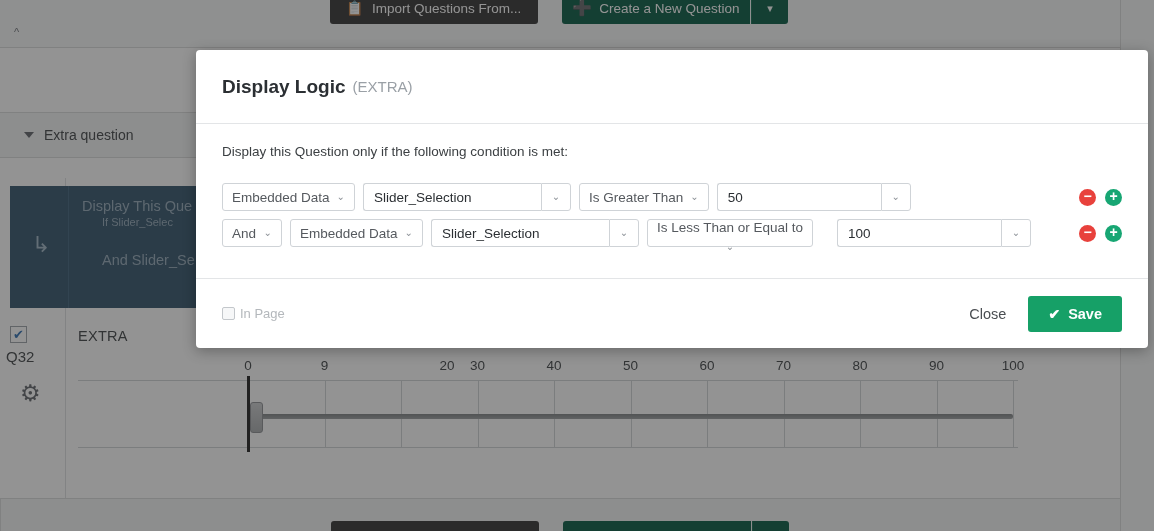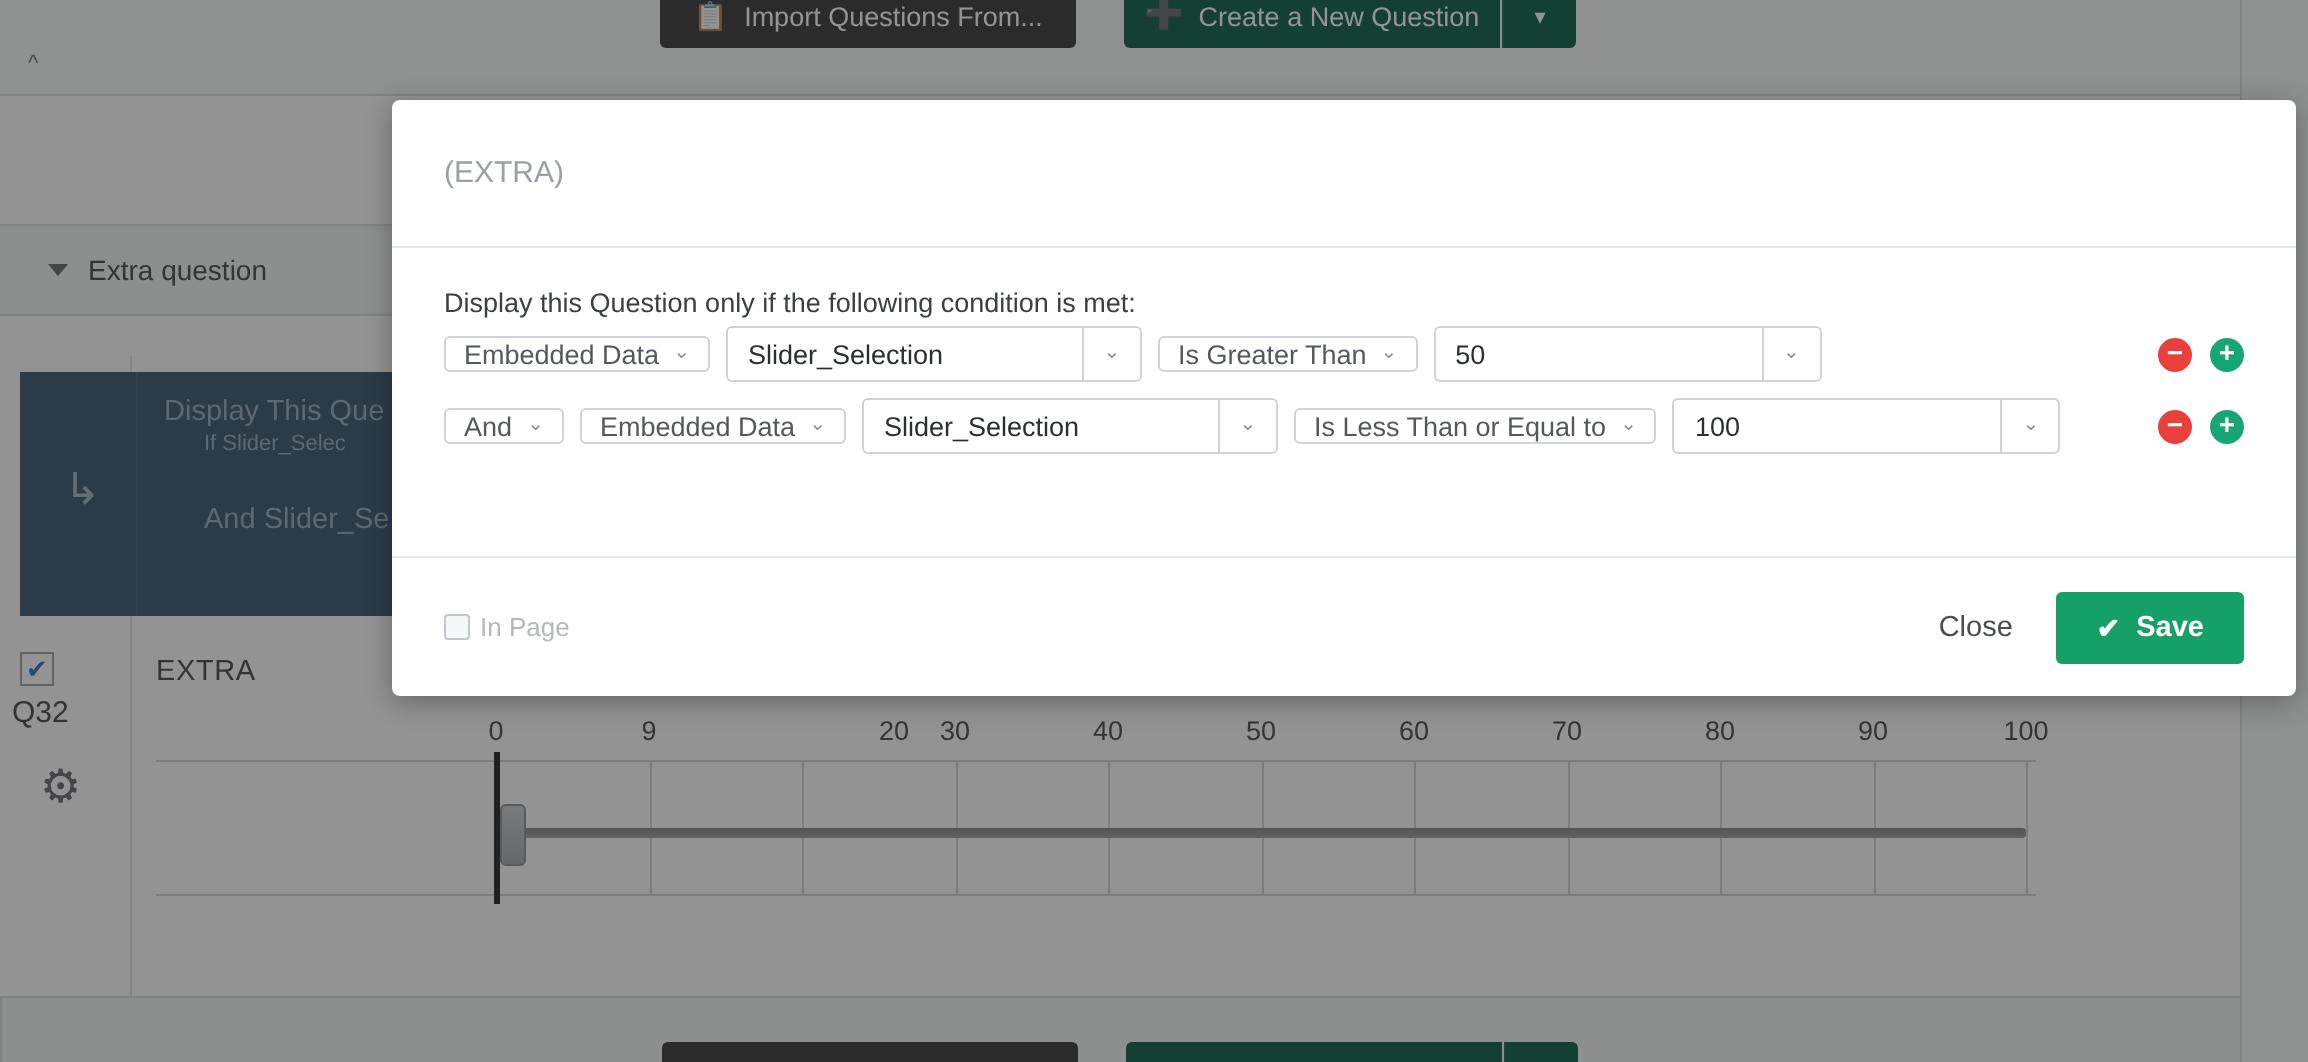--- a/index.html
+++ b/index.html
@@ -159,26 +159,26 @@
     display: flex; flex-direction: column;
   }
   .modal-head {
     height: 74px; border-bottom: 1px solid #e3e5e7;
     display: flex; align-items: center; padding-left: 26px; gap: 7px;
   }
   .modal-title { font-size: 19px; font-weight: bold; color: #2b2f33; }
   .modal-sub { font-size: 15px; color: #9aa0a6; }
 
   .modal-body { flex: 1; padding: 20px 26px 0 26px; position: relative; }
-  .body-prompt { font-size: 13.5px; color: #3c4043; margin-bottom: 4px; }
+  .body-prompt { font-size: 13.5px; color: #3c4043; margin-bottom: 24px; }
 
   .cond-row { display: flex; align-items: center; height: 28px; margin-bottom: 8px; }
 
   .ctl {
-    height: 18px; border: 1px solid #cfd3d7; border-radius: 3px;
+    height: 28px; border: 1px solid #cfd3d7; border-radius: 3px;
     background: #fff; display: flex; align-items: center;
     font-size: 13.5px; color: #3c4043; padding: 0 9px; white-space: nowrap;
   }
   .ctl.sel { color: #55595e; gap: 7px; justify-content: space-between; }
   .chev { font-size: 10px; color: #8b9096; line-height: 1; }
 
   .combo { display: flex; height: 28px; }
   .combo .field {
     border: 1px solid #cfd3d7; border-right: none; border-radius: 3px 0 0 3px;
     background: #fff; display: flex; align-items: center; padding: 0 10px;
@@ -305,20 +305,21 @@
     </div>
 
     <div class="right-rail"></div>
   </div>
 
   <div class="dim-overlay"></div>
 
   <div class="modal">
 
     <div class="modal-head">
+      <span class="modal-title">Display Logic</span>
       <span class="modal-sub">(EXTRA)</span>
     </div>
 
     <div class="modal-body">
       <div class="body-prompt">Display this Question only if the following condition is met:</div>
       <div id="cond-list">
           <div class="cond-row">
             <div class="ctl sel" style="margin-right: 8px;">
               <span>Embedded Data</span>
               <div class="chev">⌄</div>
@@ -356,21 +357,21 @@
             <div class="ctl sel" style="margin-right: 8px;">
               <span>Embedded Data</span>
               <div class="chev">⌄</div>
             </div>
             <div class="combo" style="margin-right: 8px;">
               <div class="field" style="width: 178px;">Slider_Selection</div>
               <div class="drop">
                 <div class="chev">⌄</div>
               </div>
             </div>
-            <div class="ctl sel" style="margin-right: 8px;">
+            <div class="ctl sel" style="margin-right: 24px; flex-direction: column;">
               <span>Is Less Than or Equal to</span>
               <div class="chev">⌄</div>
             </div>
             <div class="combo">
               <div class="field" style="width: 164px;">100</div>
               <div class="drop">
                 <div class="chev">⌄</div>
               </div>
             </div>
             <div class="row-actions">

